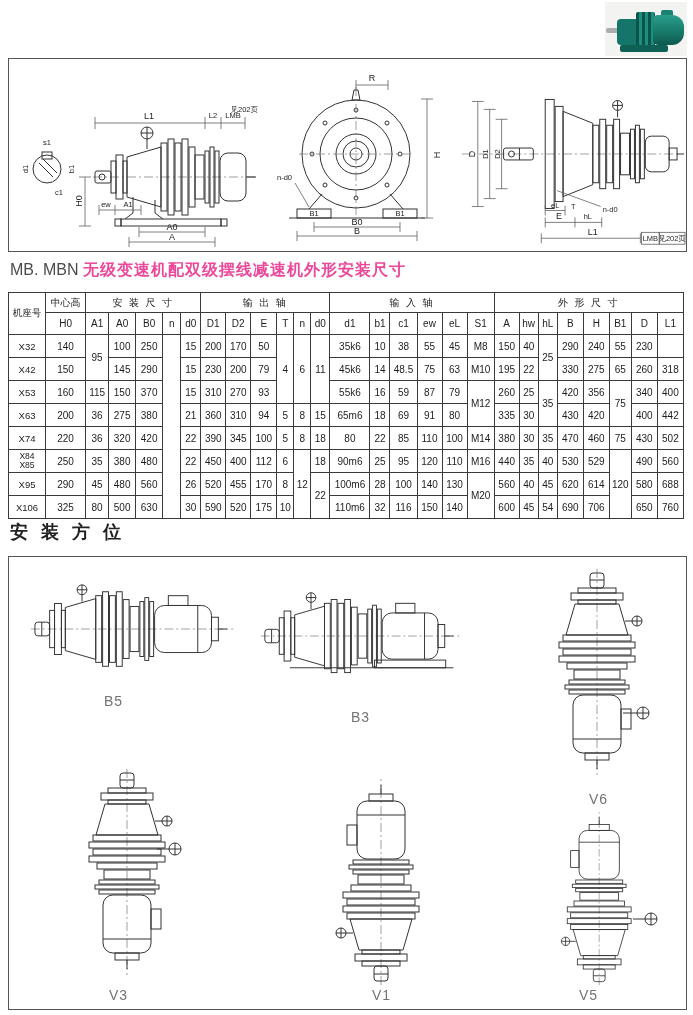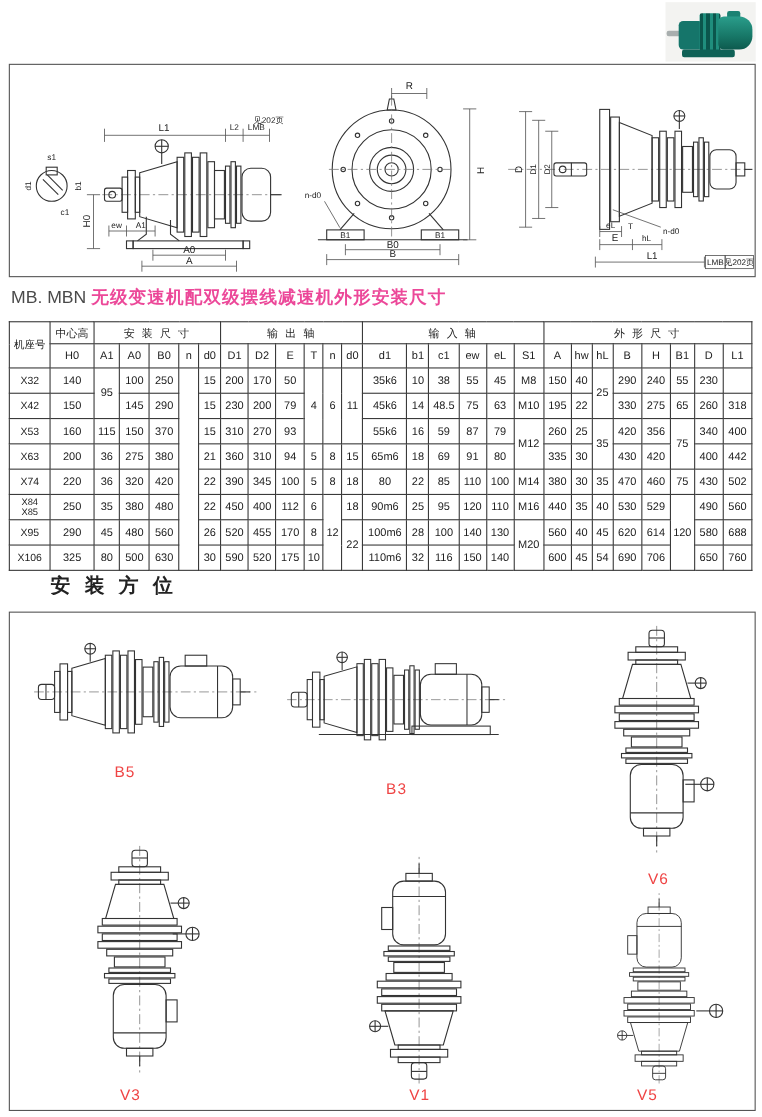--- a/index.html
+++ b/index.html
@@ -23,31 +23,31 @@
   svg{overflow:visible;}
   .ln{stroke:#333;fill:none;stroke-width:1;}
   .dm{stroke:#555;fill:none;stroke-width:0.75;}
   .cl{stroke:#777;stroke-width:0.7;stroke-dasharray:9 3 2 3;fill:none;}
   text{fill:#222;stroke:none;font-family:"Liberation Sans",sans-serif;font-size:9px;}
   text.sm{font-size:7.5px;}
 
   .title{position:absolute;left:10px;top:260px;font-size:16px;color:#4a4a4a;}
   .title b{color:#ec4899;font-weight:bold;letter-spacing:1px;}
 
-  .h2{position:absolute;left:10px;top:520px;font-size:18px;font-weight:bold;color:#222;letter-spacing:4px;margin-left:36px;}
+  .h2{position:absolute;left:10px;top:520px;font-size:18px;font-weight:bold;color:#222;letter-spacing:4px;}
 
   table{position:absolute;left:8px;top:292px;width:676px;border-collapse:collapse;table-layout:fixed;font-size:10px;}
   td{border:1px solid #3a3a3a;text-align:center;vertical-align:middle;padding:0;white-space:nowrap;overflow:hidden;color:#1c1c1c;}
   tr.gh td{height:19px;font-size:10px;letter-spacing:2px;font-family:Liberation Serif, serif;}
   tr.sh td{height:21px;letter-spacing:0;}
   tr.dr td{height:22px;}
   td.mdl{font-size:9.5px;}
   .two span{display:block;line-height:9px;font-size:8.5px;}
 
-  .olabel{position:absolute;font-size:14px;color:#ef4444;letter-spacing:1px;}
+  .olabel{position:absolute;font-size:14px;color:#737373;letter-spacing:1px;}
 </style>
 </head>
 <body>
 
 <div class="photo">
   <div class="ph-shaft"></div>
   <div class="ph-cone"></div>
   <div class="ph-rings"></div>
   <div class="ph-box"></div>
   <div class="ph-motor"></div>

